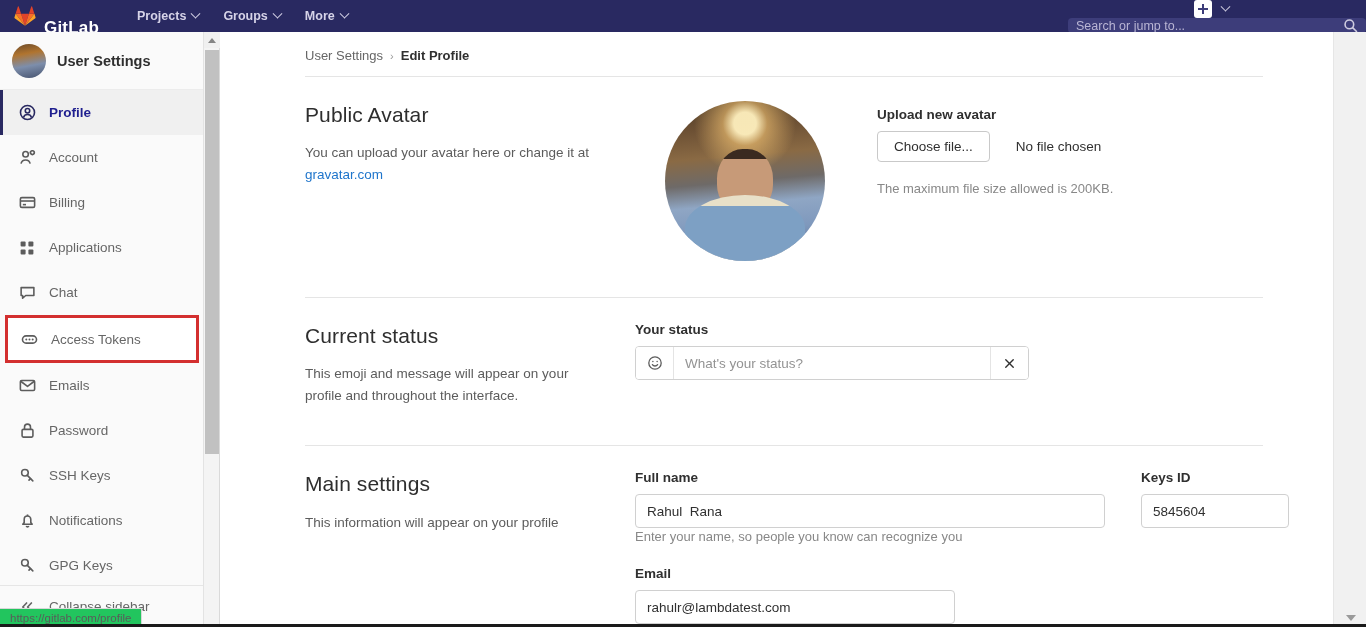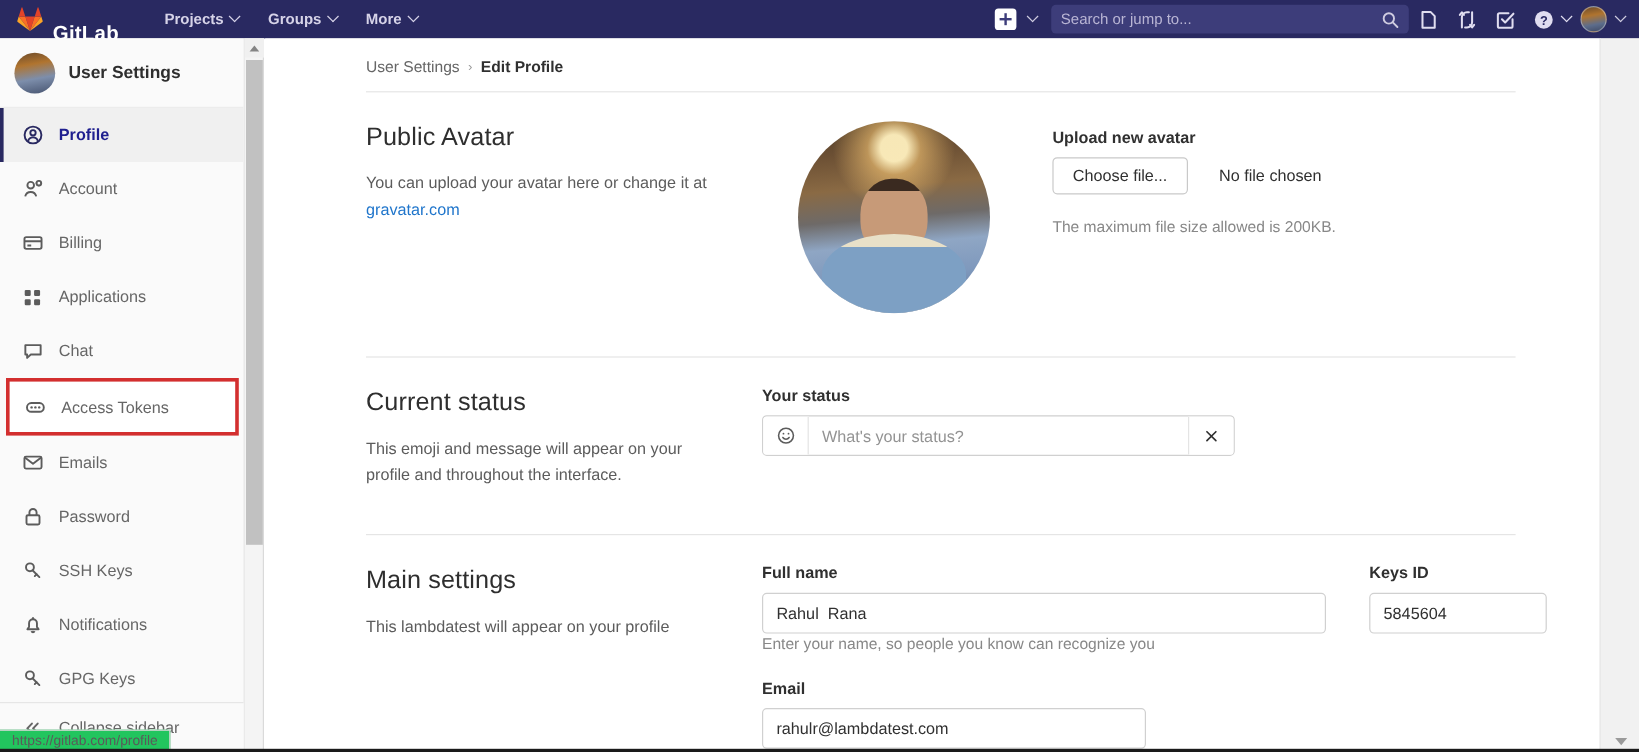--- a/index.html
+++ b/index.html
@@ -30,21 +30,21 @@
     padding: 0 12px; display: flex; align-items: center; cursor: pointer;
     height: 15px;
   }
   .caret {
     display: inline-block; width: 7px; height: 7px; margin-left: 6px;
     border-right: 1.6px solid currentColor; border-bottom: 1.6px solid currentColor;
     transform: rotate(45deg) translate(-2px,-2px);
   }
   .nav-right {
     position: absolute; right: 0; top: 0; height: 32px;
-    display: flex; align-items: center;
+    display: flex; align-items: center; flex-direction: column;
   }
   .plus-btn {
     width: 18px; height: 18px; border-radius: 3px; background: #fff;
     display: flex; align-items: center; justify-content: center;
     cursor: pointer; margin-right: 4px;
   }
   .plus-btn .pl {
     position: relative; width: 10px; height: 10px;
   }
   .plus-btn .pl::before, .plus-btn .pl::after {
@@ -567,21 +567,21 @@
           </div>
         </div>
       </div>
     </div>
 
     <div class="hr" style="margin-top:39px"></div>
 
     <div class="section">
       <div class="sec-left">
         <div class="sec-title">Main settings</div>
-        <div class="sec-desc" style="max-width:300px">This lambdatest will appear on your profile</div>
+        <div class="sec-desc" style="max-width:300px">This information will appear on your profile</div>
       </div>
       <div class="sec-right main-fields">
         <div class="fields-col">
           <div>
             <div class="field-label">Full name</div>
             <input class="txt-input" type="text" value="Rahul  Rana" style="">
             <div class="sub-hint">Enter your name, so people you know can recognize you</div>
           </div>
           <div class="field-block email-col">
             <div class="field-label">Email</div>

